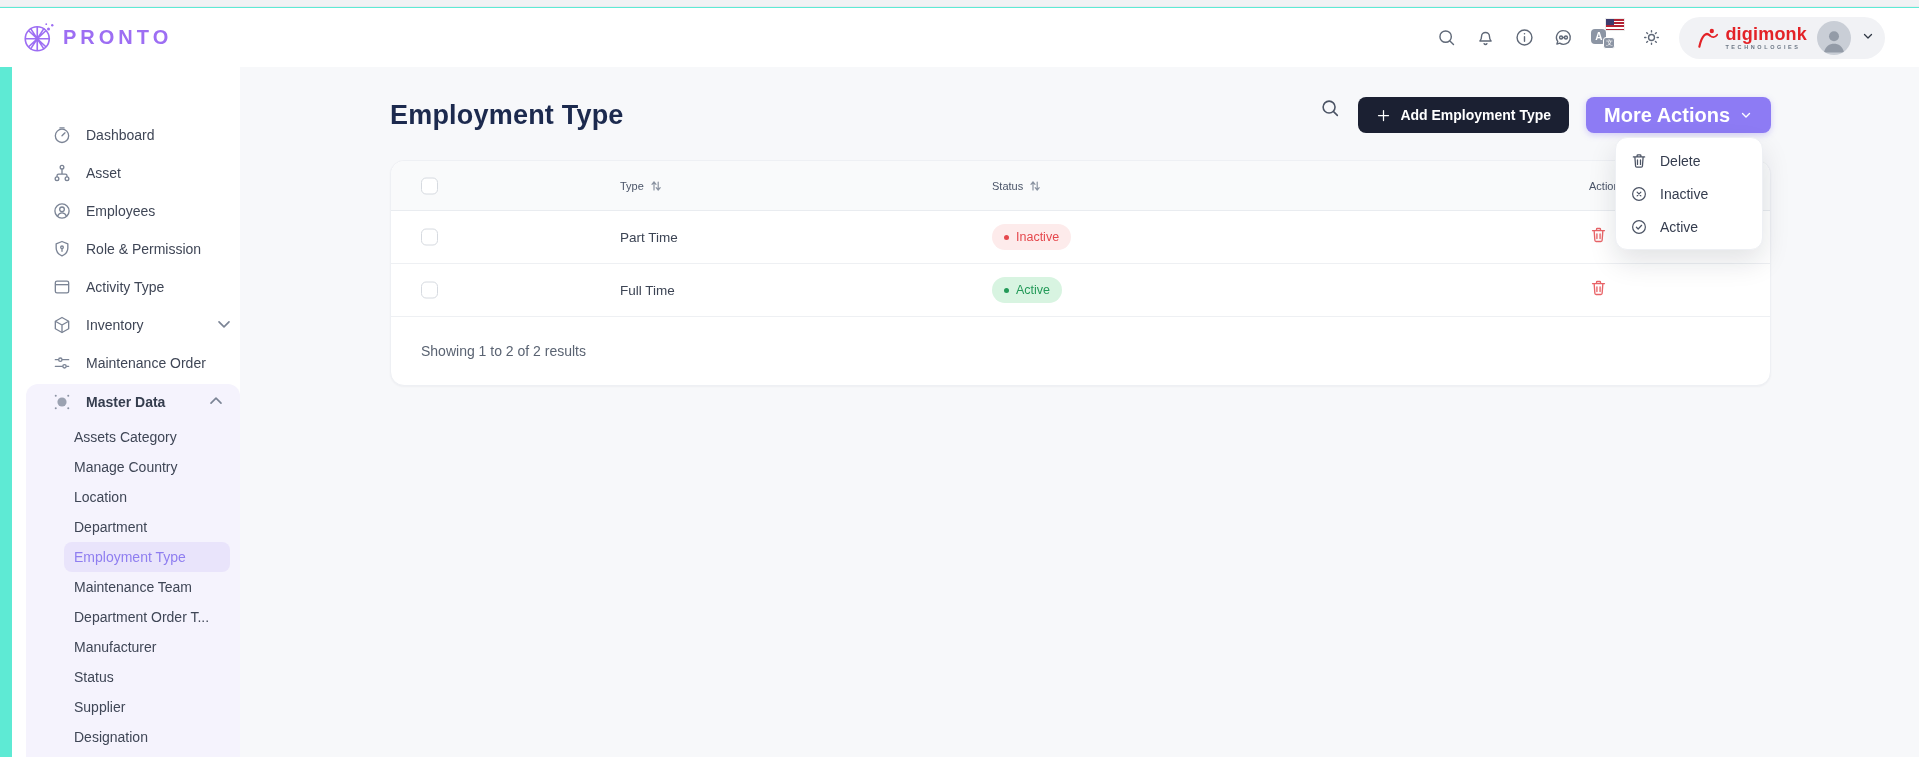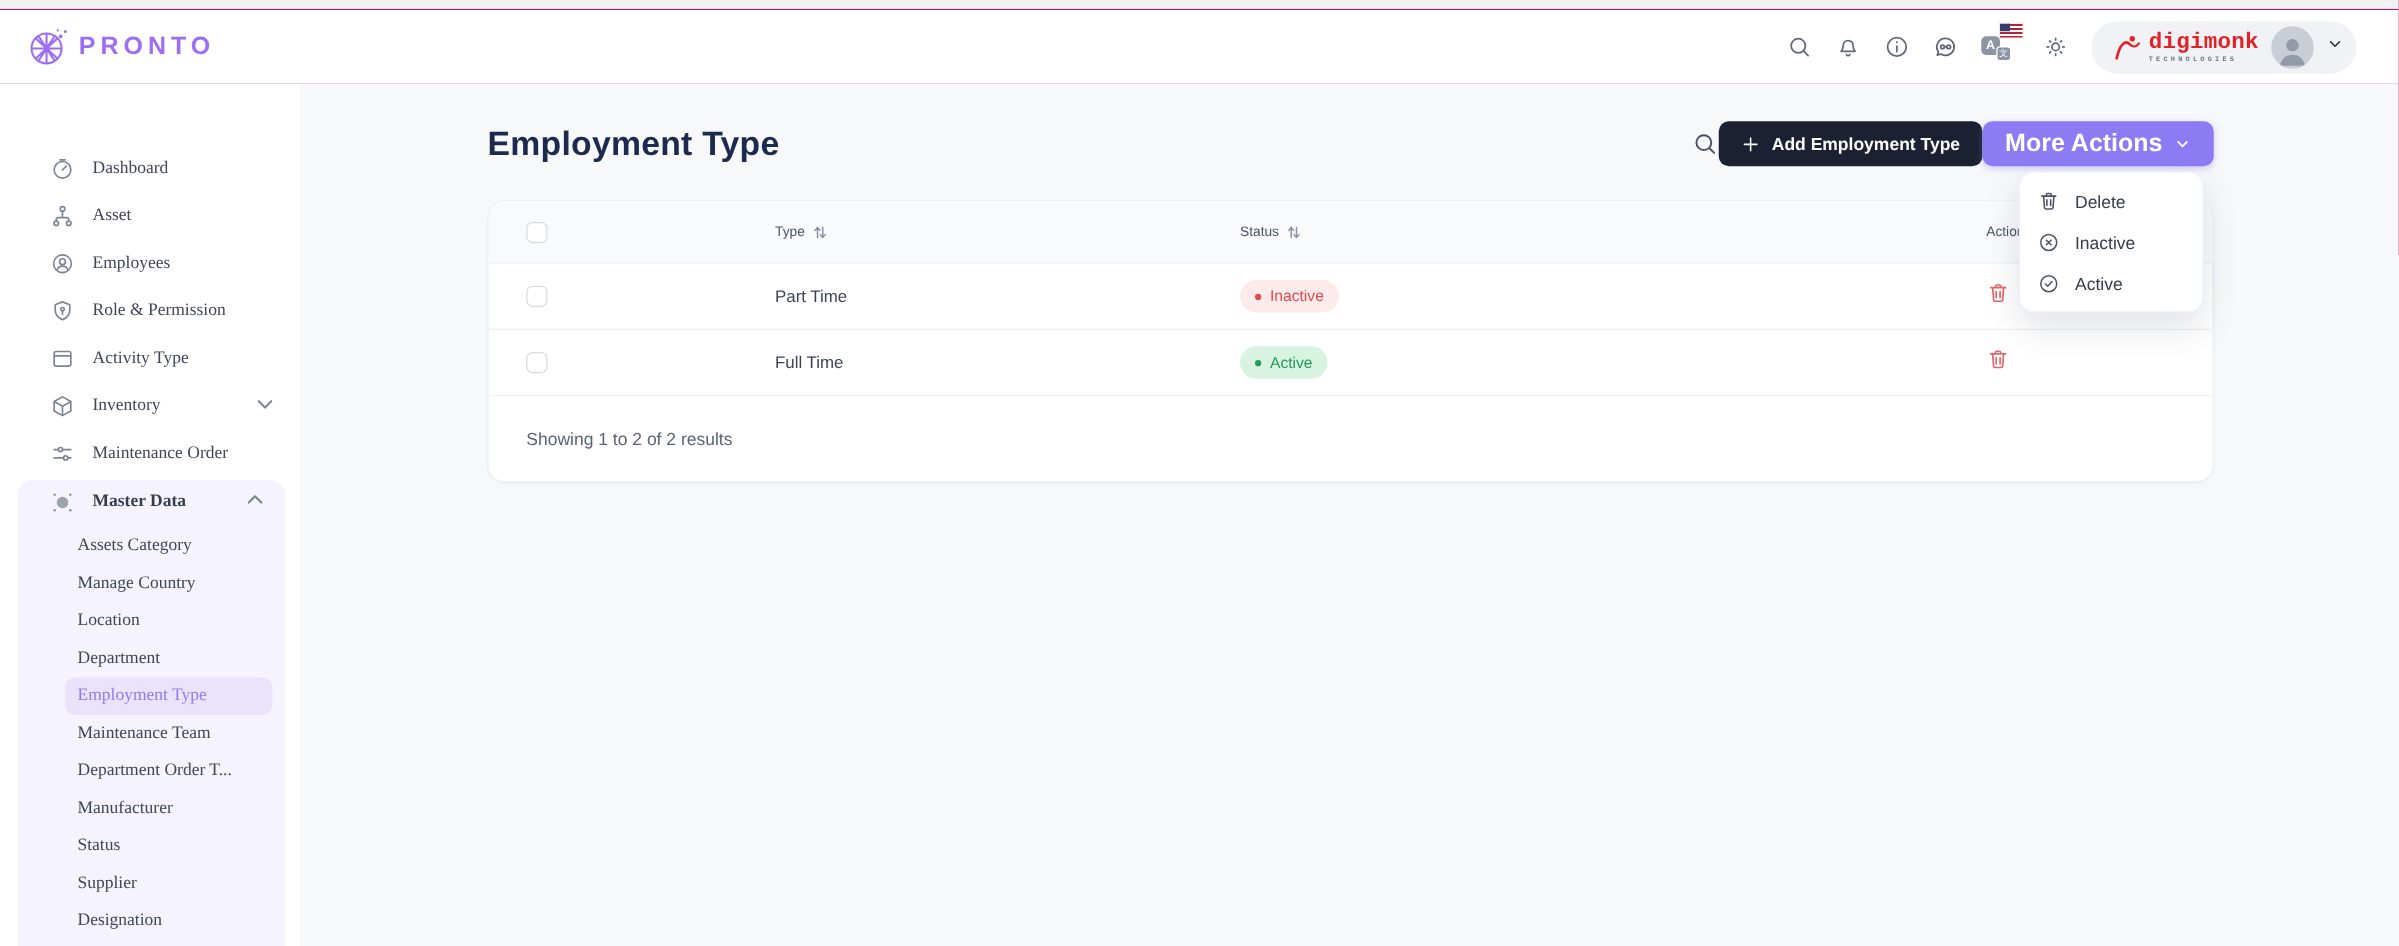--- a/index.html
+++ b/index.html
@@ -1,62 +1,62 @@
 <!DOCTYPE html>
 <html><head>
 <meta charset="utf-8">
 <style>
   * { margin:0; padding:0; box-sizing:border-box; }
   html,body { background:#fff; }
   body { font-family:"Liberation Sans", sans-serif; }
-  .app { position:relative; width:1919px; height:757px; background:#be185d; overflow:hidden; }
+  .app { position:relative; width:1919px; height:757px; background:#5eead4; overflow:hidden; }
 
   
   .top-strip { position:absolute; top:0; left:0; right:0; height:7px; background:#f1f2f4; border-bottom:1px solid #e9eaee; }
 
   
   .topbar { position:absolute; top:8px; left:0; right:0; height:59px; background:#fff; display:flex; align-items:center; justify-content:space-between; padding:0 34px 0 20px; }
   .logo { display:flex; align-items:center; gap:7px; }
   .logo-text { font-size:20px; font-weight:800; letter-spacing:4px; color:#9d6ef3; }
   .tb-right { display:flex; align-items:center; gap:17px; }
   .icon-btn { width:22px; height:22px; display:flex; align-items:center; justify-content:center; color:#5f6877; cursor:pointer; background:none; border:none; }
   .icon-btn svg { width:21px; height:21px; }
   .translate-wrap { position:relative; margin-right:8px; }
   .translate-ic { position:relative; width:24px; height:22px; }
   .tr-big { position:absolute; left:0; top:2px; width:15px; height:15px; background:#8c95a4; border-radius:4px; color:#fff; font-size:10px; font-weight:700; display:flex; align-items:center; justify-content:center; }
   .tr-small { position:absolute; right:0; bottom:0; width:12px; height:12px; background:#8c95a4; border:1.5px solid #fff; border-radius:3px; color:#fff; font-size:7px; display:flex; align-items:center; justify-content:center; }
   .flag { position:absolute; top:-8px; right:-9px; width:18px; height:11px; background:repeating-linear-gradient(180deg,#b22234 0 1.6px,#fff 1.6px 3.2px); box-shadow:0 0 0 1px rgba(0,0,0,.08); }
   .flag .canton { position:absolute; left:0; top:0; width:8px; height:6px; background:#3c3b6e; }
   .org-pill { display:flex; align-items:center; gap:10px; background:#f1f2f5; border-radius:22px; height:42px; padding:0 10px 0 16px; cursor:pointer; }
   .dm-logo { display:flex; align-items:center; gap:4px; }
-  .dm-text { display:flex; flex-direction:column; line-height:1;font-family:Liberation Mono, monospace; }
+  .dm-text { display:flex; flex-direction:column; line-height:1; }
   .dm-name { color:#e32227; font-size:18px; font-weight:800; letter-spacing:.2px; }
   .dm-tag { color:#6b7684; font-size:5.5px; letter-spacing:2.6px; margin-top:2px; font-weight:600; }
   .avatar { width:34px; height:34px; border-radius:50%; background:#c9ced6; display:flex; align-items:flex-end; justify-content:center; overflow:hidden; }
   .chev { color:#2f3744; }
 
   
-  .sidebar { position:absolute; top:67px; left:0; width:240px; bottom:0; background:#fff; overflow:hidden; padding-top:49px;font-family:Liberation Serif, serif; }
+  .sidebar { position:absolute; top:67px; left:12px; width:240px; bottom:0; background:#fff; overflow:hidden; padding-top:49px; }
   .nav-item { height:38px; display:flex; align-items:center; gap:14px; padding:0 18px 0 40px; font-size:14px; color:#3f4656; font-weight:500; cursor:pointer; }
   .nav-item svg { width:20px; height:20px; color:#7b8495; flex:none; }
   .nav-item .chev-end { margin-left:auto; color:#8a93a1; }
   .md-group { margin:2px 12px 0 14px; background:#f5f3fd; border-radius:12px; padding:2px 0 6px; }
   .md-header { height:32px; display:flex; align-items:center; gap:14px; padding:0 14px 0 26px; font-size:14px; font-weight:600; color:#353d4e; cursor:pointer; }
   .md-header svg { width:20px; height:20px; color:#7b8495; flex:none; }
   .md-header .chev-end { margin-left:auto; color:#8a93a1; }
   .md-items { padding-top:4px; }
   .md-item { height:30px; display:flex; align-items:center; padding:0 10px; margin:0 10px 0 38px; font-size:14px; color:#3f4656; border-radius:8px; cursor:pointer; white-space:nowrap; overflow:hidden; }
   .md-item.active { background:#e9e4fb; color:#8f7ef0; }
 
   
   .main { position:absolute; top:67px; left:240px; right:0; bottom:0; background:#f7f8fa; }
   .content { position:absolute; left:150px; top:0; width:1381px; }
   .page-header { margin-top:28px; height:40px; display:flex; align-items:center; justify-content:space-between; }
   .page-title { font-size:27px; font-weight:700; color:#1c2a4e; letter-spacing:.2px; }
-  .header-actions { display:flex; align-items:center; }
+  .header-actions { display:flex; align-items:flex-start; gap:17px; }
   .hdr-search { color:#4a5364; width:22px; height:22px; display:flex; align-items:center; justify-content:center; background:none; border:none; cursor:pointer; }
   .btn-dark { height:36px; display:flex; align-items:center; gap:9px; background:#1b2032; color:#fff; border:none; border-radius:8px; padding:0 18px; font-size:14px; font-weight:600; font-family:inherit; cursor:pointer; }
   .btn-purple { height:36px; display:flex; align-items:center; gap:9px; background:#8d7bf4; color:#fff; border:none; border-radius:8px; padding:0 18px; font-size:20px; font-weight:700; font-family:inherit; cursor:pointer; box-shadow:0 2px 6px rgba(141,123,244,.35); }
 
   
   .card { margin-top:25px; width:1381px; background:#fff; border:1px solid #eef0f4; border-radius:14px; box-shadow:0 1px 2px rgba(16,24,40,.04); }
   .thead { position:relative; height:50px; background:#f9fafb; border-bottom:1px solid #e9ecf0; border-radius:14px 14px 0 0; }
   .trow { position:relative; height:53px; border-bottom:1px solid #eef0f3; }
   .cell { position:absolute; top:50%; transform:translateY(-50%); }
   .c-check { left:30px; }

